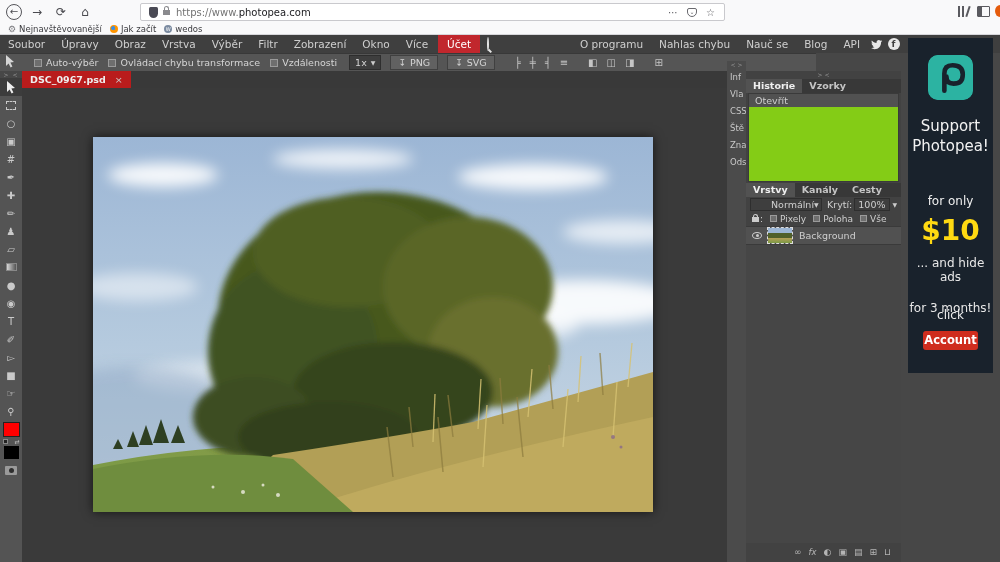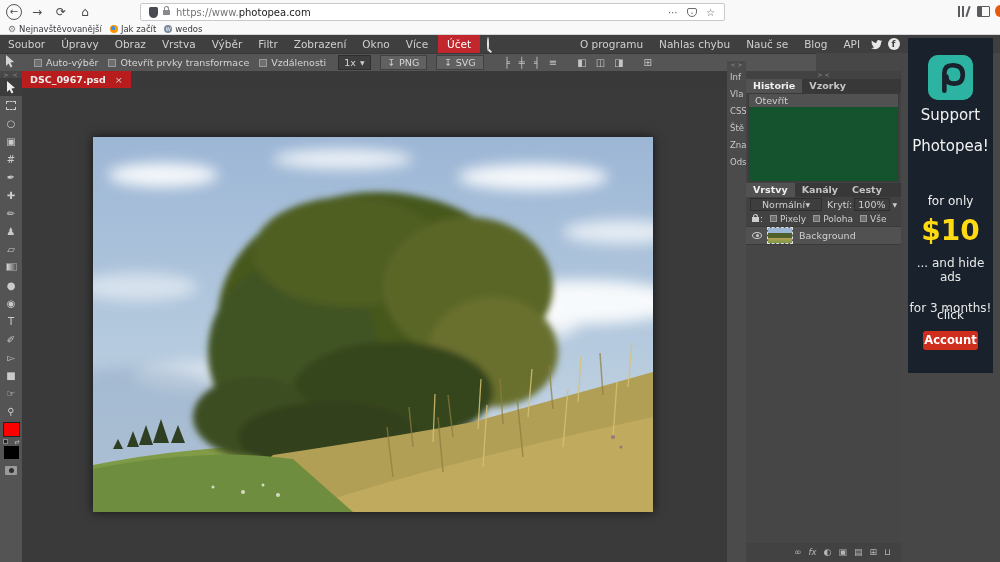--- a/index.html
+++ b/index.html
@@ -83,25 +83,25 @@
   #sidestrip .coll { text-align:center; font-size:6px; color:#9a9a9a; height:8px; line-height:8px; letter-spacing:0; }
   .strip-lbl { height:17px; line-height:17px; text-align:left; padding-left:3px; }
 
   
   #panelcol { position:absolute; left:746px; top:71px; width:155px; bottom:0; background:#424242; color:#cfcfcf; font-size:9.5px; }
   #panelcol .coll { position:absolute; top:0; width:100%; height:7px; text-align:center; font-size:6px; color:#9a9a9a; line-height:7px; }
   .ptabs { position:absolute; left:0; width:100%; height:14px; background:#383838; display:flex; }
   .ptab { padding:0 7px; line-height:14px; font-weight:bold; color:#c5c5c5; }
   .ptab.active { background:#525252; color:#f0f0f0; }
   #hist-tabs { top:8px; }
-  #hist-body { position:absolute; top:22px; left:2px; right:2px; height:89px; background:#14532d; border:1px solid #3a3a3a; }
+  #hist-body { position:absolute; top:22px; left:2px; right:2px; height:89px; background:#84cc16; border:1px solid #3a3a3a; }
   .hist-row { height:13px; line-height:13px; padding-left:6px; background:#515151; }
   #layers-tabs { top:112px; }
   #blend-row { position:absolute; top:126px; left:0; width:100%; height:15px; display:flex; align-items:center; }
-  .blend-select { background:#3e3e3e; border:1px solid #2e2e2e; width:72px; height:13px; margin-left:4px; display:flex; align-items:center; justify-content:space-between; padding:0 11px; }
+  .blend-select { background:#3e3e3e; border:1px solid #2e2e2e; width:72px; height:13px; margin-left:4px; display:flex; align-items:center; justify-content:space-between; padding:0 20px; }
   .opac-lbl { margin-left:5px; }
   .opac-box { background:#3e3e3e; border:1px solid #2e2e2e; padding:0 3px; height:13px; line-height:12px; margin-left:2px; }
   #blend-row .caret2 { font-size:6px; margin-left:3px; color:#ccc; }
   #lock-row { position:absolute; top:141px; left:0; width:100%; height:13px; display:flex; align-items:center; font-size:9px; }
   .lock2 { width:7px; height:5px; background:#ccc; position:relative; margin:2px 1px 0 6px; }
   .lock2::before { content:""; position:absolute; top:-3.4px; left:1px; width:3px; height:3px; border:1px solid #ccc; border-bottom:none; border-radius:3px 3px 0 0; }
   .cb2 { width:7px; height:7px; background:#6e6e6e; border:1px solid #9a9a9a; margin:0 3px 0 7px; flex:none; }
   #layers-body { position:absolute; top:155px; left:0; width:100%; bottom:4px; background:#464646; border-top:1px solid #3a3a3a; }
   .layer-row { height:18px; display:flex; align-items:center; background:#515151; border-bottom:1px solid #3a3a3a; }
   .eye { width:10px; height:7px; border:1px solid #ccc; border-radius:50%; position:relative; margin:0 6px; flex:none; }
@@ -196,21 +196,21 @@
 
   <div id="optionsbar">
     <span class="opt-cursor">
       <svg width="11" height="13" viewBox="0 0 11 13">
           <path fill="#d5d5d5" d="M1 0 L9 7 L5.4 7.6 L7.4 11.6 L5.6 12.5 L3.6 8.5 L1 11 Z"></path>
         </svg>
     </span>
     <span class="cb"></span>
     <span>Auto-výběr</span>
     <span class="cb"></span>
-    <span>Otevřít prvky transformace</span>
+    <span>Ovládací chybu transformace</span>
     <span class="cb"></span>
     <span>Vzdálenosti</span>
     <span class="zoom-box">
       <span>1x</span>
         <span class="caret">▼</span>
     </span>
     <span class="exp-btn">
       <span class="dl">↧</span>
         <span>PNG</span>
     </span>
@@ -421,21 +421,21 @@
       <span class="pb-ic">⊞</span>
       <span class="pb-ic">⊔</span>
     </div>
   </div>
 
   <div id="ad">
     <svg id="ad-logo" viewBox="0 0 44 44">
       <rect width="44" height="44" rx="10" fill="#2cb3a2"></rect>
       <path d="M16 35 V18 Q16 10 24 10 Q34 10 34 19 Q34 28 25 28 Q18 28 18 21" fill="none" stroke="#19222c" stroke-width="4.5" stroke-linecap="round"></path>
     </svg>
-    <div class="ad-title" style="top:68px;">Support</div>
+    <div class="ad-title" style="top:79px;">Support</div>
     <div class="ad-title" style="top:99px;">Photopea!</div>
     <div class="ad-sub" style="top:156px;">for only</div>
     <div class="ad-price" style="top:176px;">$10</div>
     <div class="ad-note" style="top:218px;">... and hide ads</div>
     <div class="ad-note" style="top:231px;margin-top:32px;">for 3 months!</div>
     <div class="ad-sub" style="top:270px;">click</div>
     <div id="ad-btn">Account</div>
   </div>
 
 </div>

